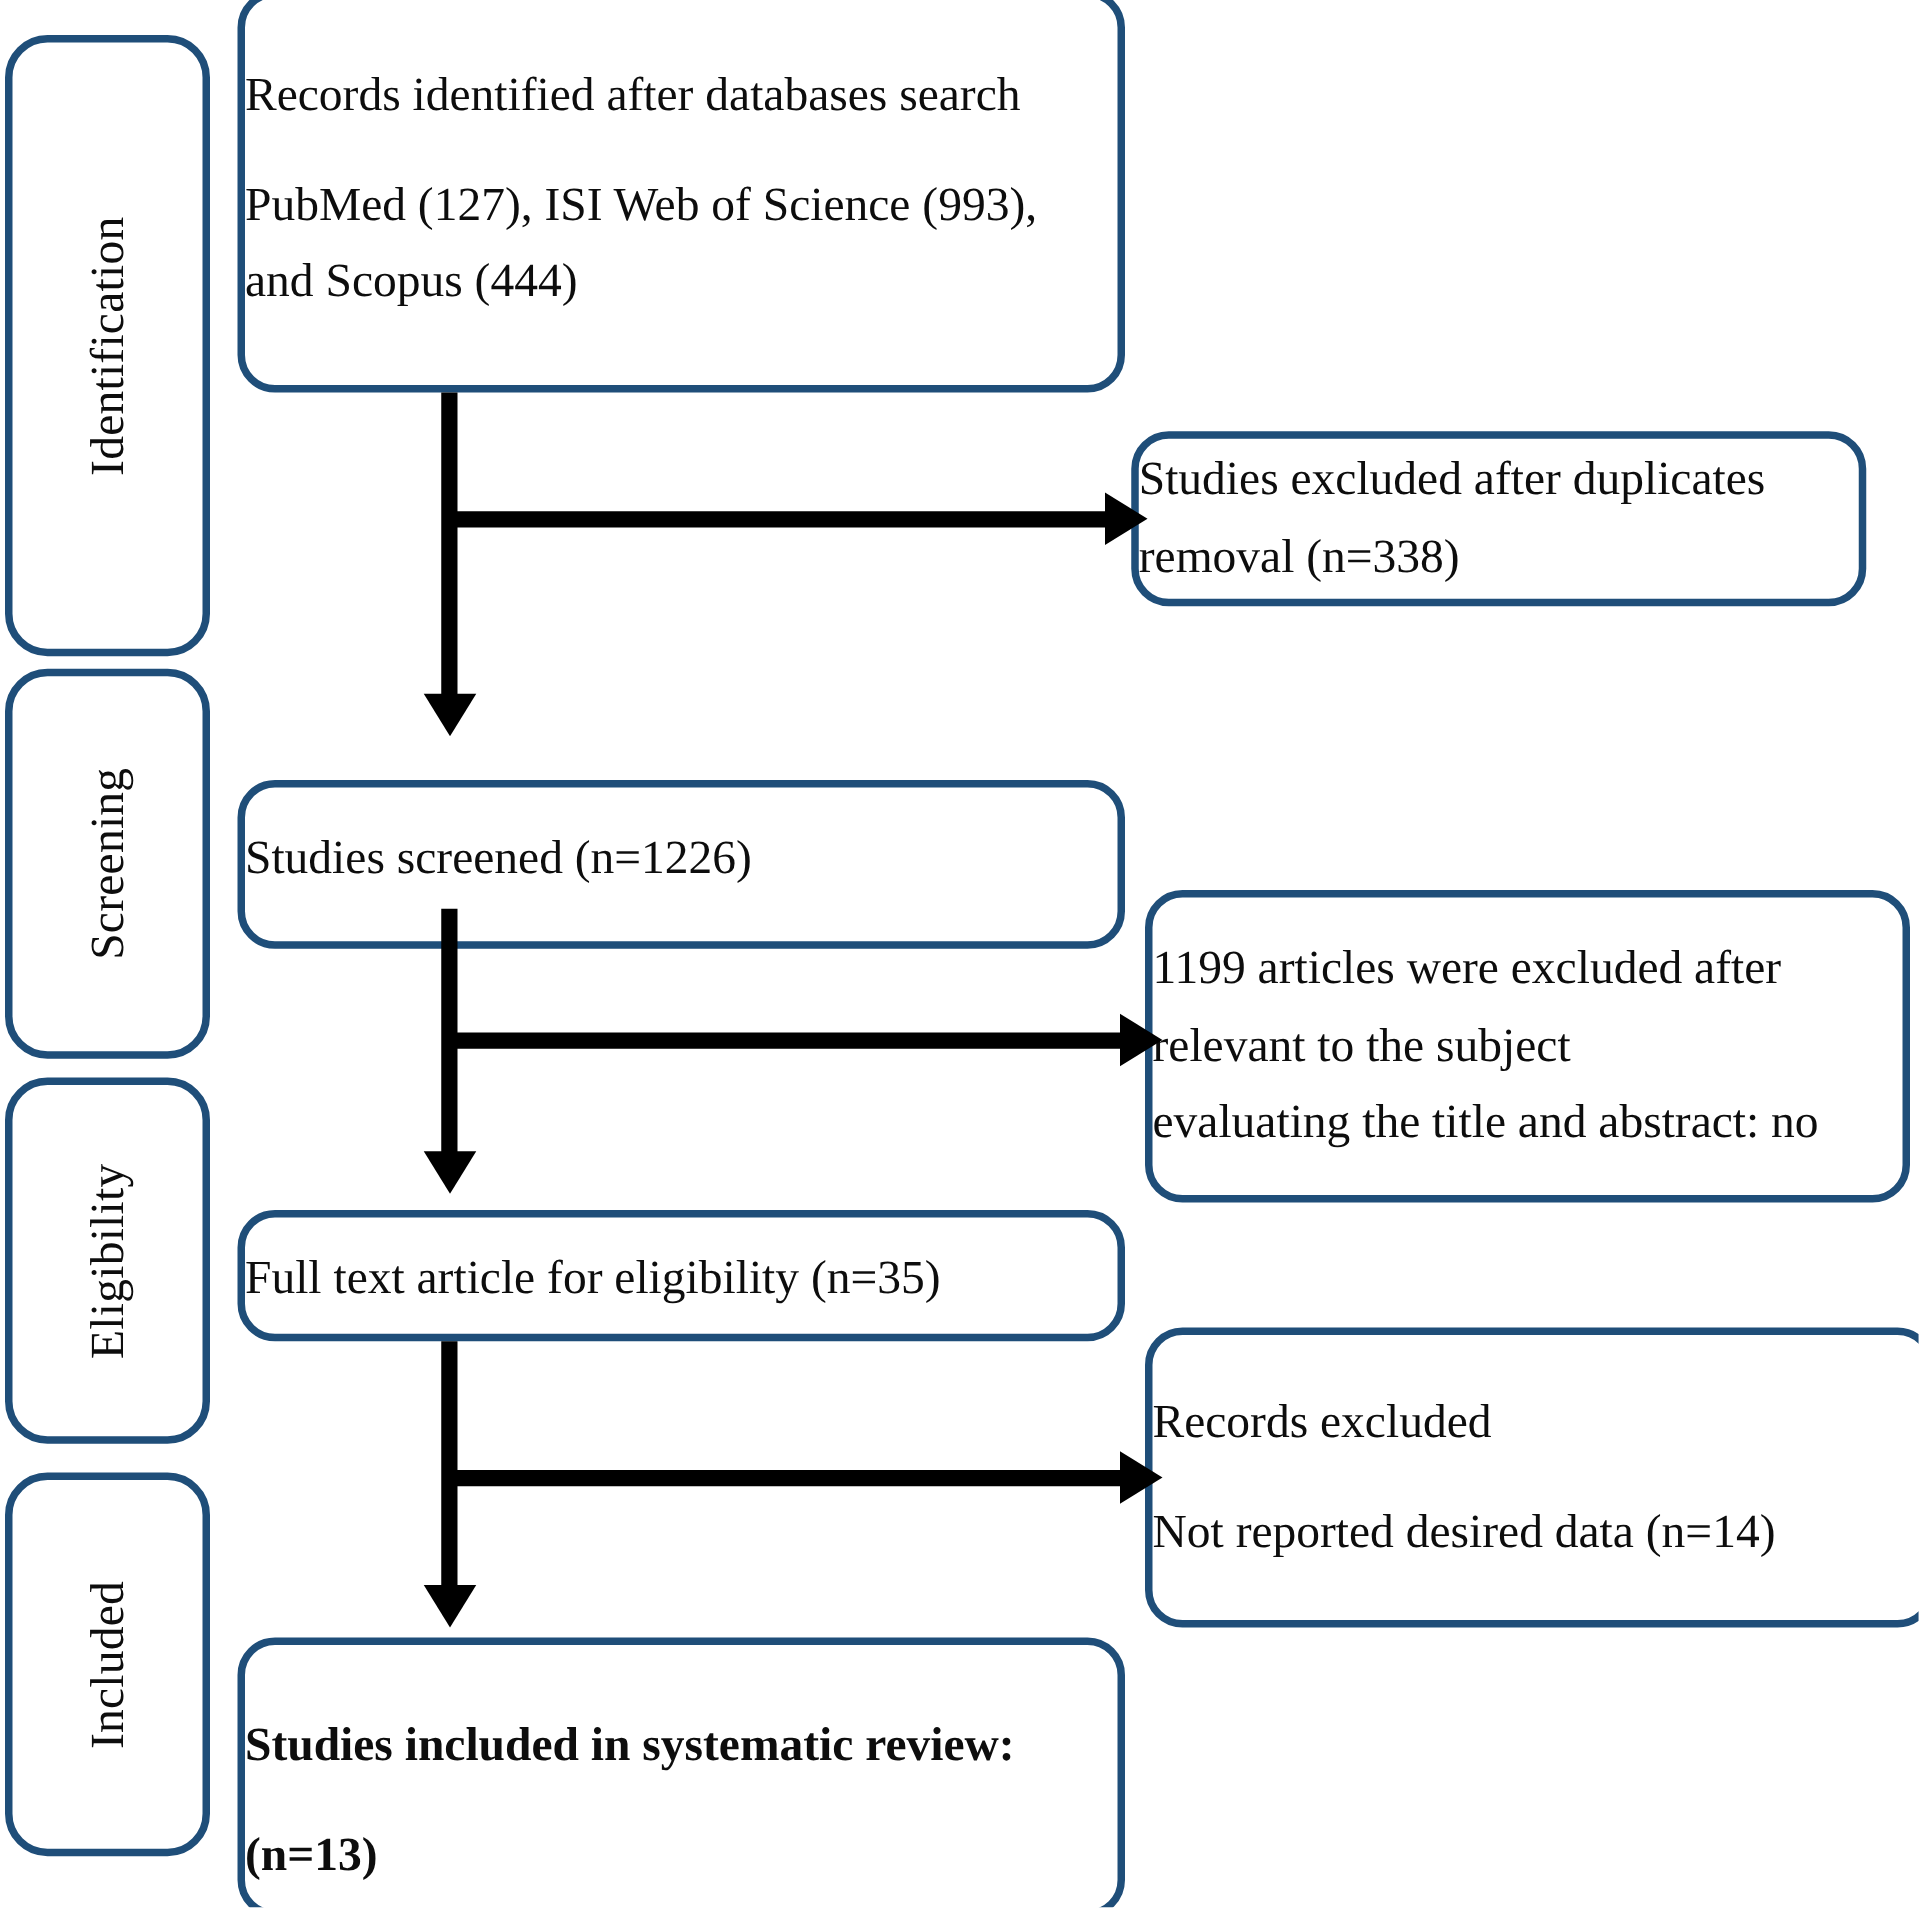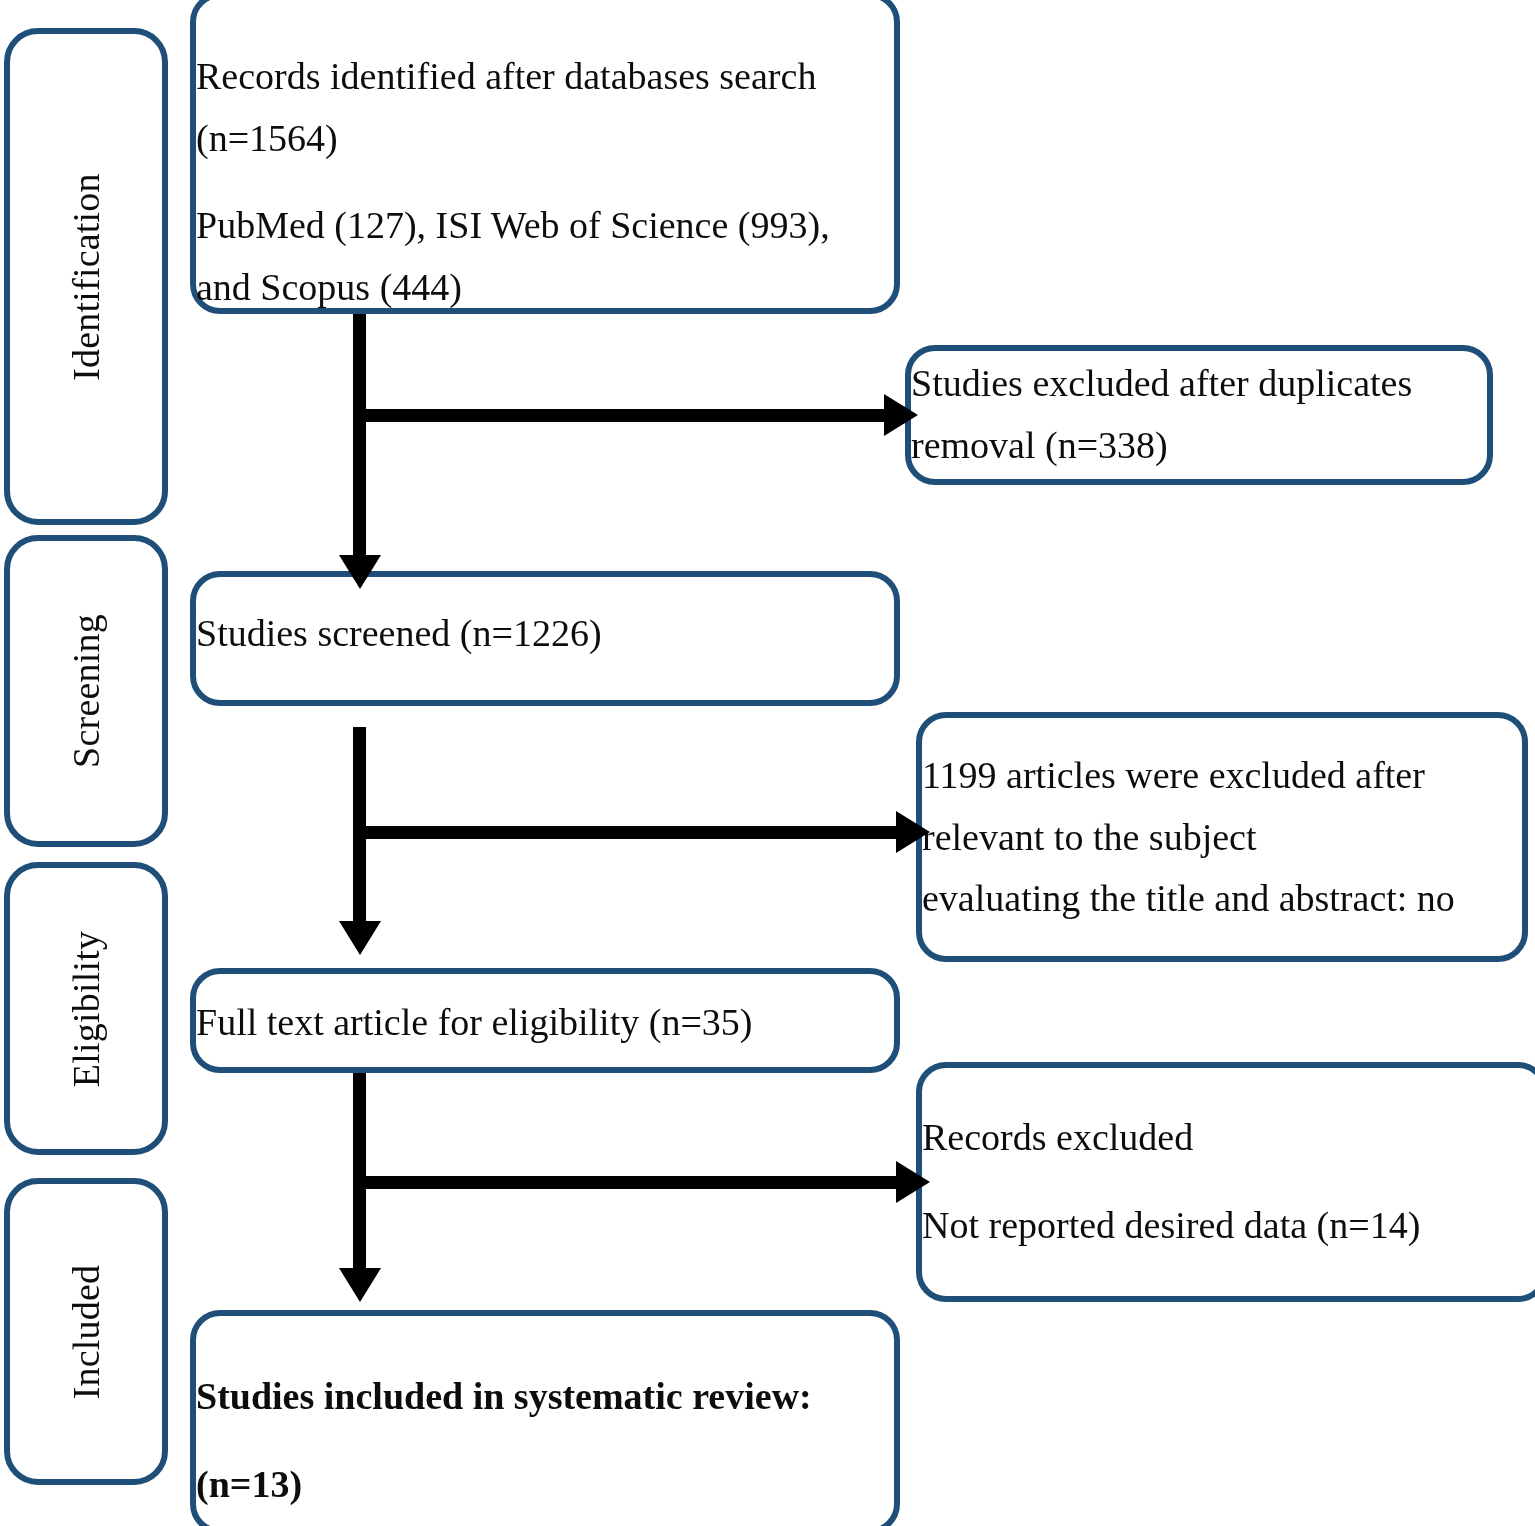--- a/index.html
+++ b/index.html
@@ -102,28 +102,27 @@
     <span class="stage-label">Eligibility</span>
   </div>
 
   <div class="rbox stage" style="top:1178px; height:307px;">
     <span class="stage-label">Included</span>
   </div>
 
   <div class="rbox" style="left:190px; top:-8px; width:710px; height:322px;">
     <div class="boxtext" style="top:48px;">
       <p class="pline">Records identified after databases search</p>
-      <p class="pline">(n=1564)</p>
       <div class="gap"></div>
       <p class="pline">PubMed (127), ISI Web of Science (993),</p>
       <p class="pline">and Scopus (444)</p>
     </div>
   </div>
 
-  <div class="rbox" style="left:190px; top:571px; width:710px; height:135px;">
+  <div class="rbox" style="left:190px; top:624px; width:710px; height:135px;">
     <div class="boxtext top">
       <p class="pline">Studies screened (n=1226)</p>
     </div>
   </div>
 
   <div class="rbox" style="left:190px; top:968px; width:710px; height:105px;">
     <div class="boxtext top" style="top:18px;">
       <p class="pline">Full text article for eligibility (n=35)</p>
     </div>
   </div>

